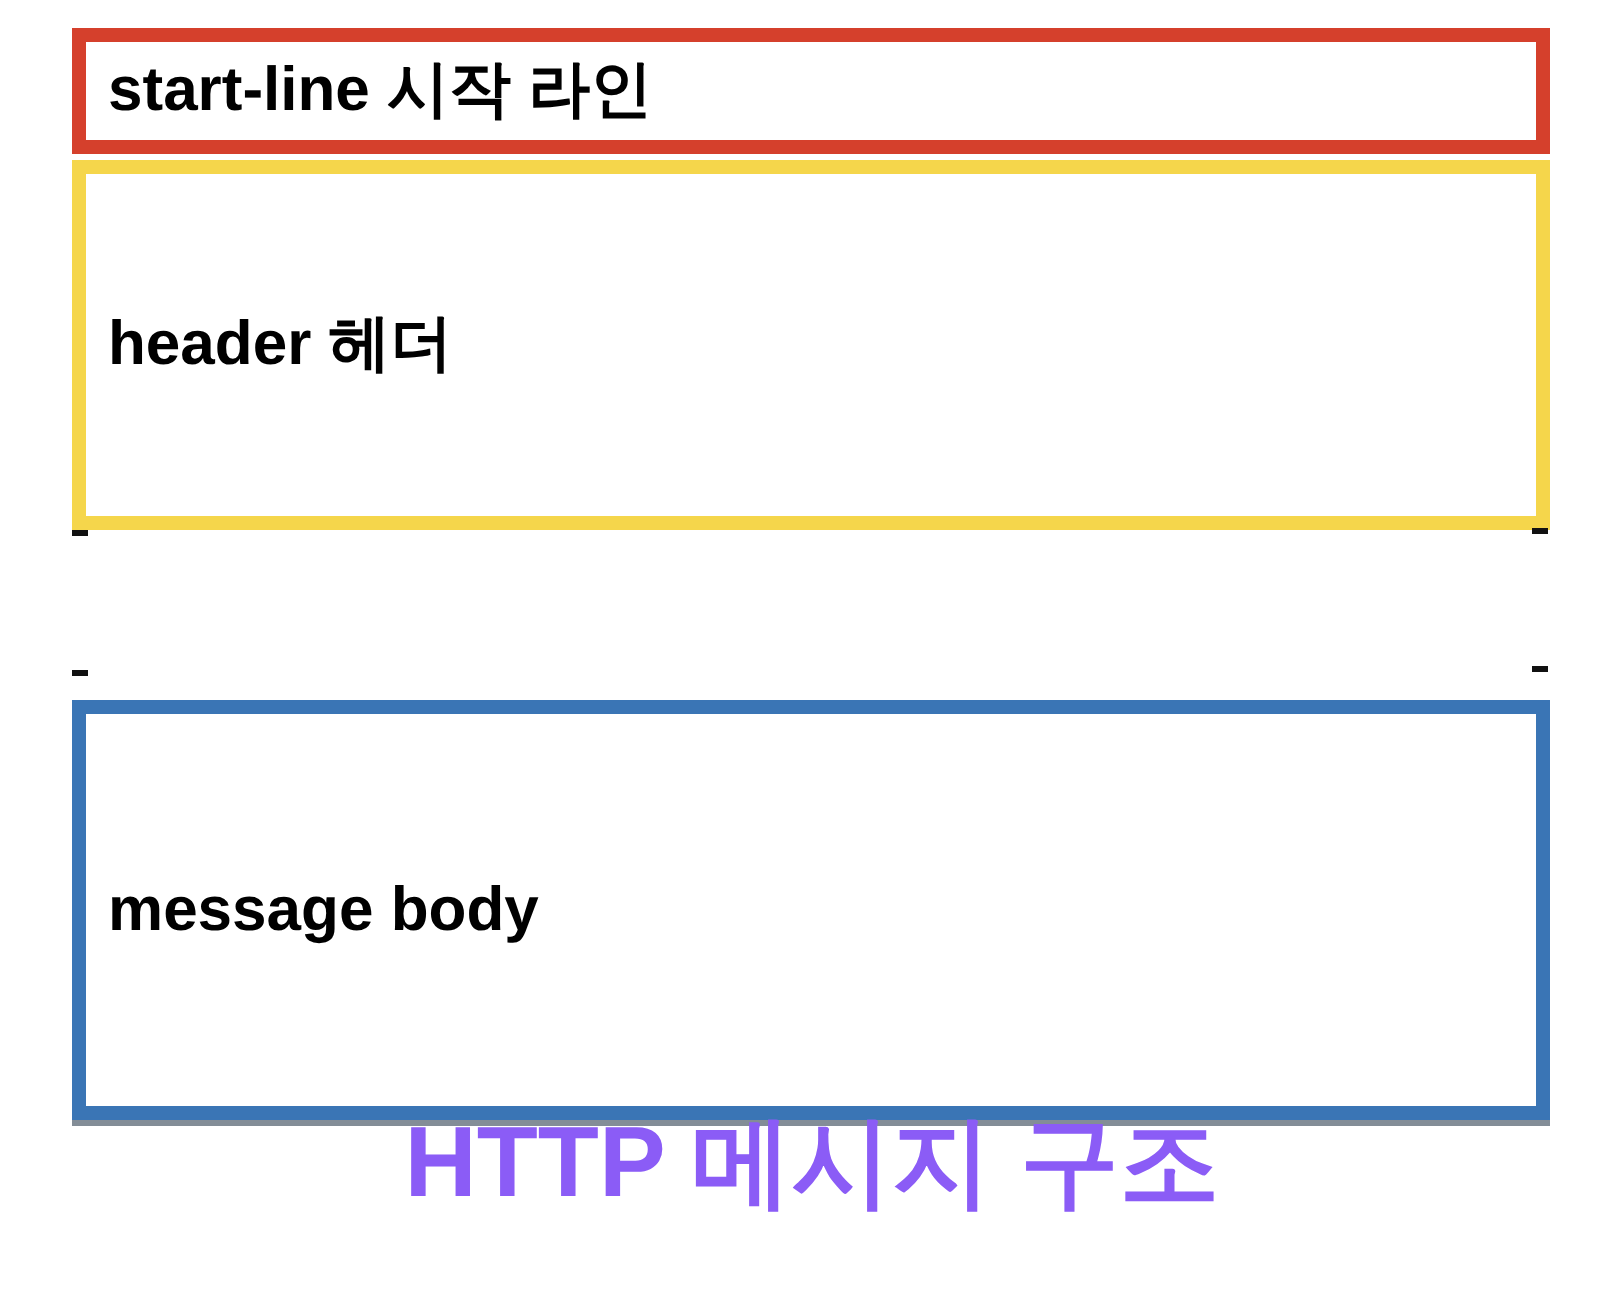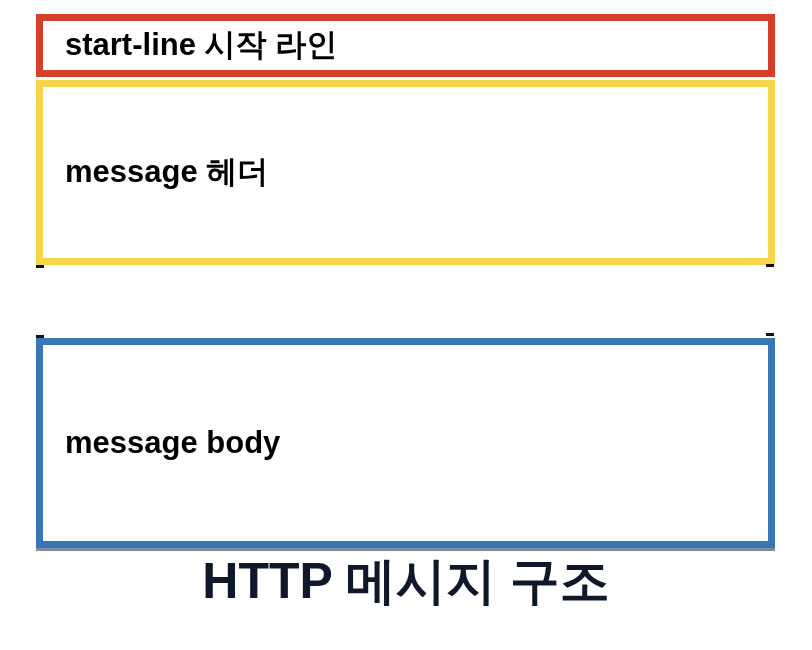--- a/index.html
+++ b/index.html
@@ -22,65 +22,65 @@
     box-sizing: border-box;
     background: #ffffff;
     border: 7px solid #000;
     display: flex;
     align-items: center;
   }
   .box .label {
     font-weight: 700;
     font-size: 31px;
     color: #000000;
-    padding-left: 22px;
+    padding-left: 11px;
     line-height: 1.1;
     white-space: nowrap;
   }
   .box-start-line  { top: 14px;  height: 63px;  }
   .box-header      { top: 80px;  height: 185px; }
   .box-empty-line  { top: 268px; height: 66px;  }
   .box-message-body{
-    top: 338px; height: 210px;
+    top: 350px; height: 210px;
     box-shadow: 0 3px 0 rgba(30, 48, 66, 0.55);
   }
   .tick {
     position: absolute;
     width: 8px;
     height: 3px;
     background: #111111;
   }
   .tick-1-left  { left: 36px;  top: 265px; }
   .tick-1-right { left: 766px; top: 264px; }
   .tick-2-left  { left: 36px;  top: 335px; }
   .tick-2-right { left: 766px; top: 333px; }
   .diagram-title {
     position: absolute;
     left: 0;
     top: 556px;
     width: 812px;
     text-align: center;
     font-weight: 700;
     font-size: 50px;
-    color: #0f172a;
+    color: #8b5cf6;
     line-height: 1.0;
     white-space: nowrap;
   }
 </style>
 </head>
 <body>
 
 <div class="canvas">
 
   <div class="box box-start-line" style="border-color: rgb(213, 64, 44);">
     <span class="label">start-line 시작 라인</span>
   </div>
 
   <div class="box box-header" style="border-color: rgb(245, 214, 75);">
-    <span class="label">message 헤더</span>
+    <span class="label">header 헤더</span>
   </div>
 
 
   <div class="box box-message-body" style="border-color: rgb(58, 117, 181);">
     <span class="label">message body</span>
   </div>
 
   <div class="tick tick-1-left" style="background: rgb(17, 17, 17);"></div>
   <div class="tick tick-1-right" style="background: rgb(17, 17, 17);"></div>
   <div class="tick tick-2-left" style="background: rgb(17, 17, 17);"></div>

